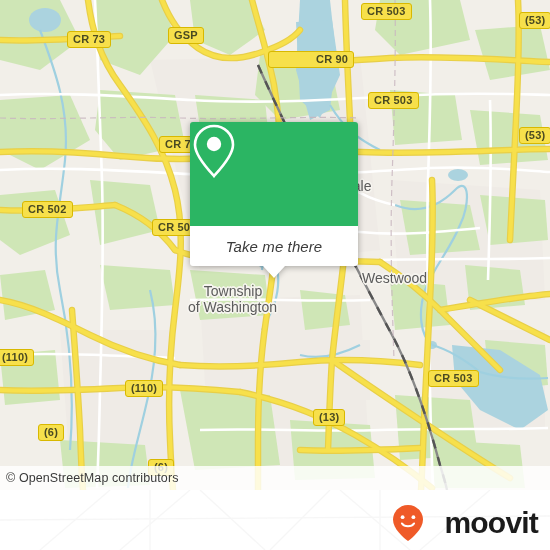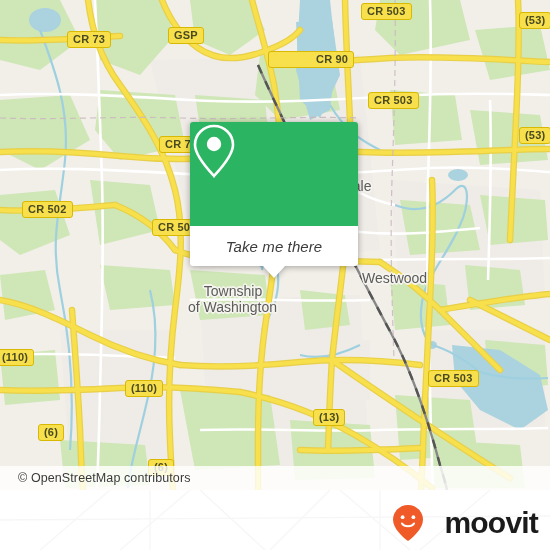--- a/index.html
+++ b/index.html
@@ -67,21 +67,21 @@
     border-top:12px solid #ffffff;
   }
 
   
   .attrib{
     position:absolute;left:0;top:466px;width:550px;height:24px;
     background:rgba(255,255,255,.82);
     display:flex;align-items:center;
   }
   .attrib span{
-    color:#3a3a3a;font-size:12.5px;padding-left:18px;letter-spacing:.1px;
+    color:#3a3a3a;font-size:12.5px;padding-left:6px;letter-spacing:.1px;
   }
 
   
   .footer{
     position:absolute;left:0;top:490px;width:550px;height:60px;
     background:#ffffff;overflow:hidden;
   }
   .footer-wm{position:absolute;left:0;top:0;opacity:.5;}
   .footer-addr{
     position:absolute;left:22px;top:9px;width:390px;

